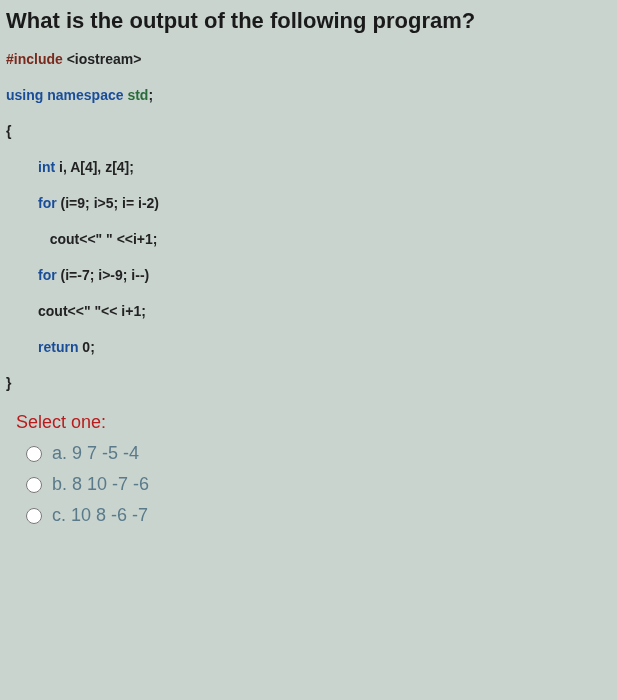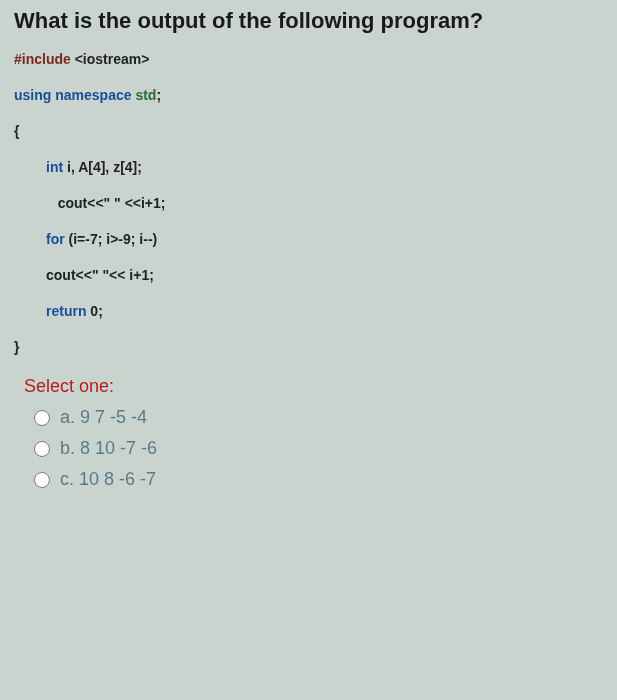--- a/index.html
+++ b/index.html
@@ -11,21 +11,20 @@
     font-family: Arial, Helvetica, sans-serif;
     overflow: hidden;
   }
   .page {
     box-sizing: border-box;
     width: 493px;
     height: 700px;
     padding: 8px 0 0 6px;
     background: #c9d4cf;
     color: #222;
-    margin-left: 8px;
   }
   .question-title {
     font-weight: bold;
     font-size: 22px;
     color: #1a1a1a;
     margin: 0 0 18px 0;
   }
   .code-block {
     font-family: Arial, Helvetica, sans-serif;
     font-size: 14px;
@@ -76,20 +75,21 @@
 
 <div class="page">
 
   <div class="question-title">What is the output of the following program?</div>
 
   <div class="code-block">
     <div class="line"><span class="kw-include">#include </span><span class="plain">&lt;iostream&gt;</span></div>
     <div class="line"><span class="kw-blue">using </span><span class="kw-blue">namespace </span><span class="kw-green">std</span><span class="plain">;</span></div>
     <div class="line"><span class="plain">{</span></div>
     <div class="line indent"><span class="kw-blue">int </span><span class="plain">i, A[4], z[4];</span></div>
+    <div class="line indent"><span class="kw-blue">for </span><span class="plain">(i=9; i&gt;5; i= i-2)</span></div>
     <div class="line indent"><span class="plain">   cout&lt;&lt;" " &lt;&lt;i+1;</span></div>
     <div class="line indent"><span class="kw-blue">for </span><span class="plain">(i=-7; i&gt;-9; i--)</span></div>
     <div class="line indent"><span class="plain">cout&lt;&lt;" "&lt;&lt; i+1;</span></div>
     <div class="line indent"><span class="kw-blue">return </span><span class="plain">0;</span></div>
     <div class="line"><span class="plain">}</span></div>
   </div>
 
   <div class="answers">
     <div class="answers-title">Select one:</div>
 

